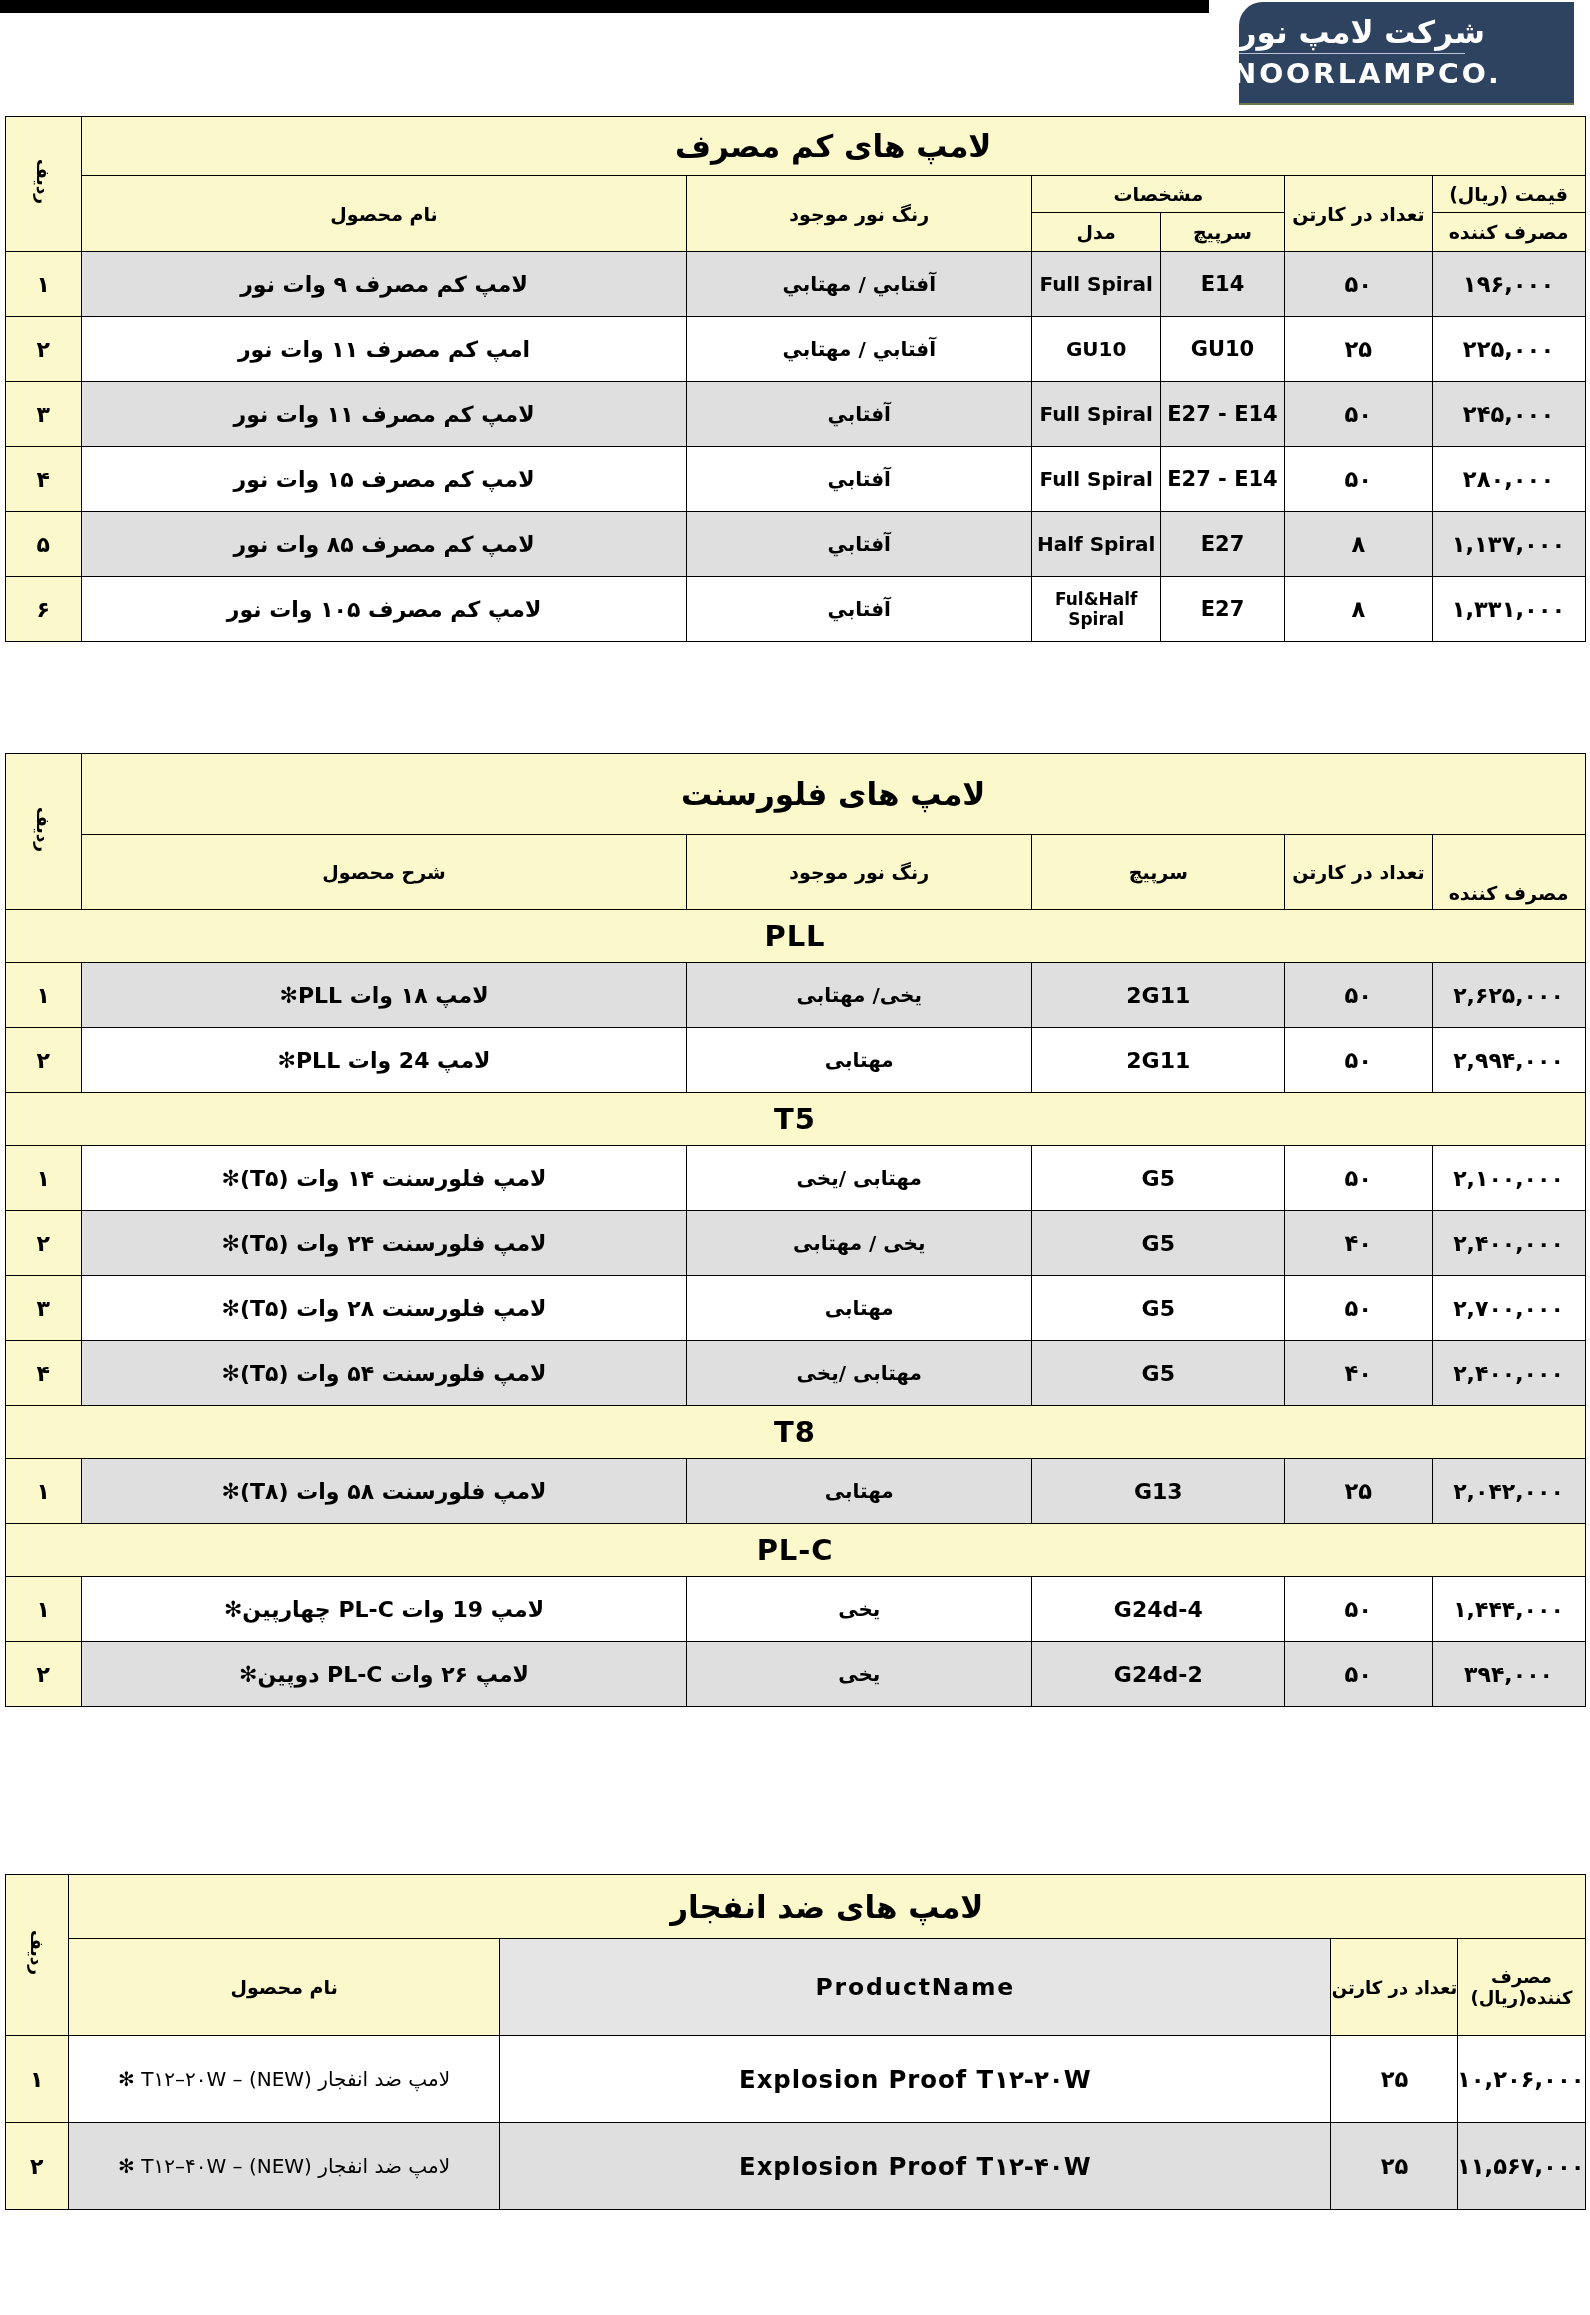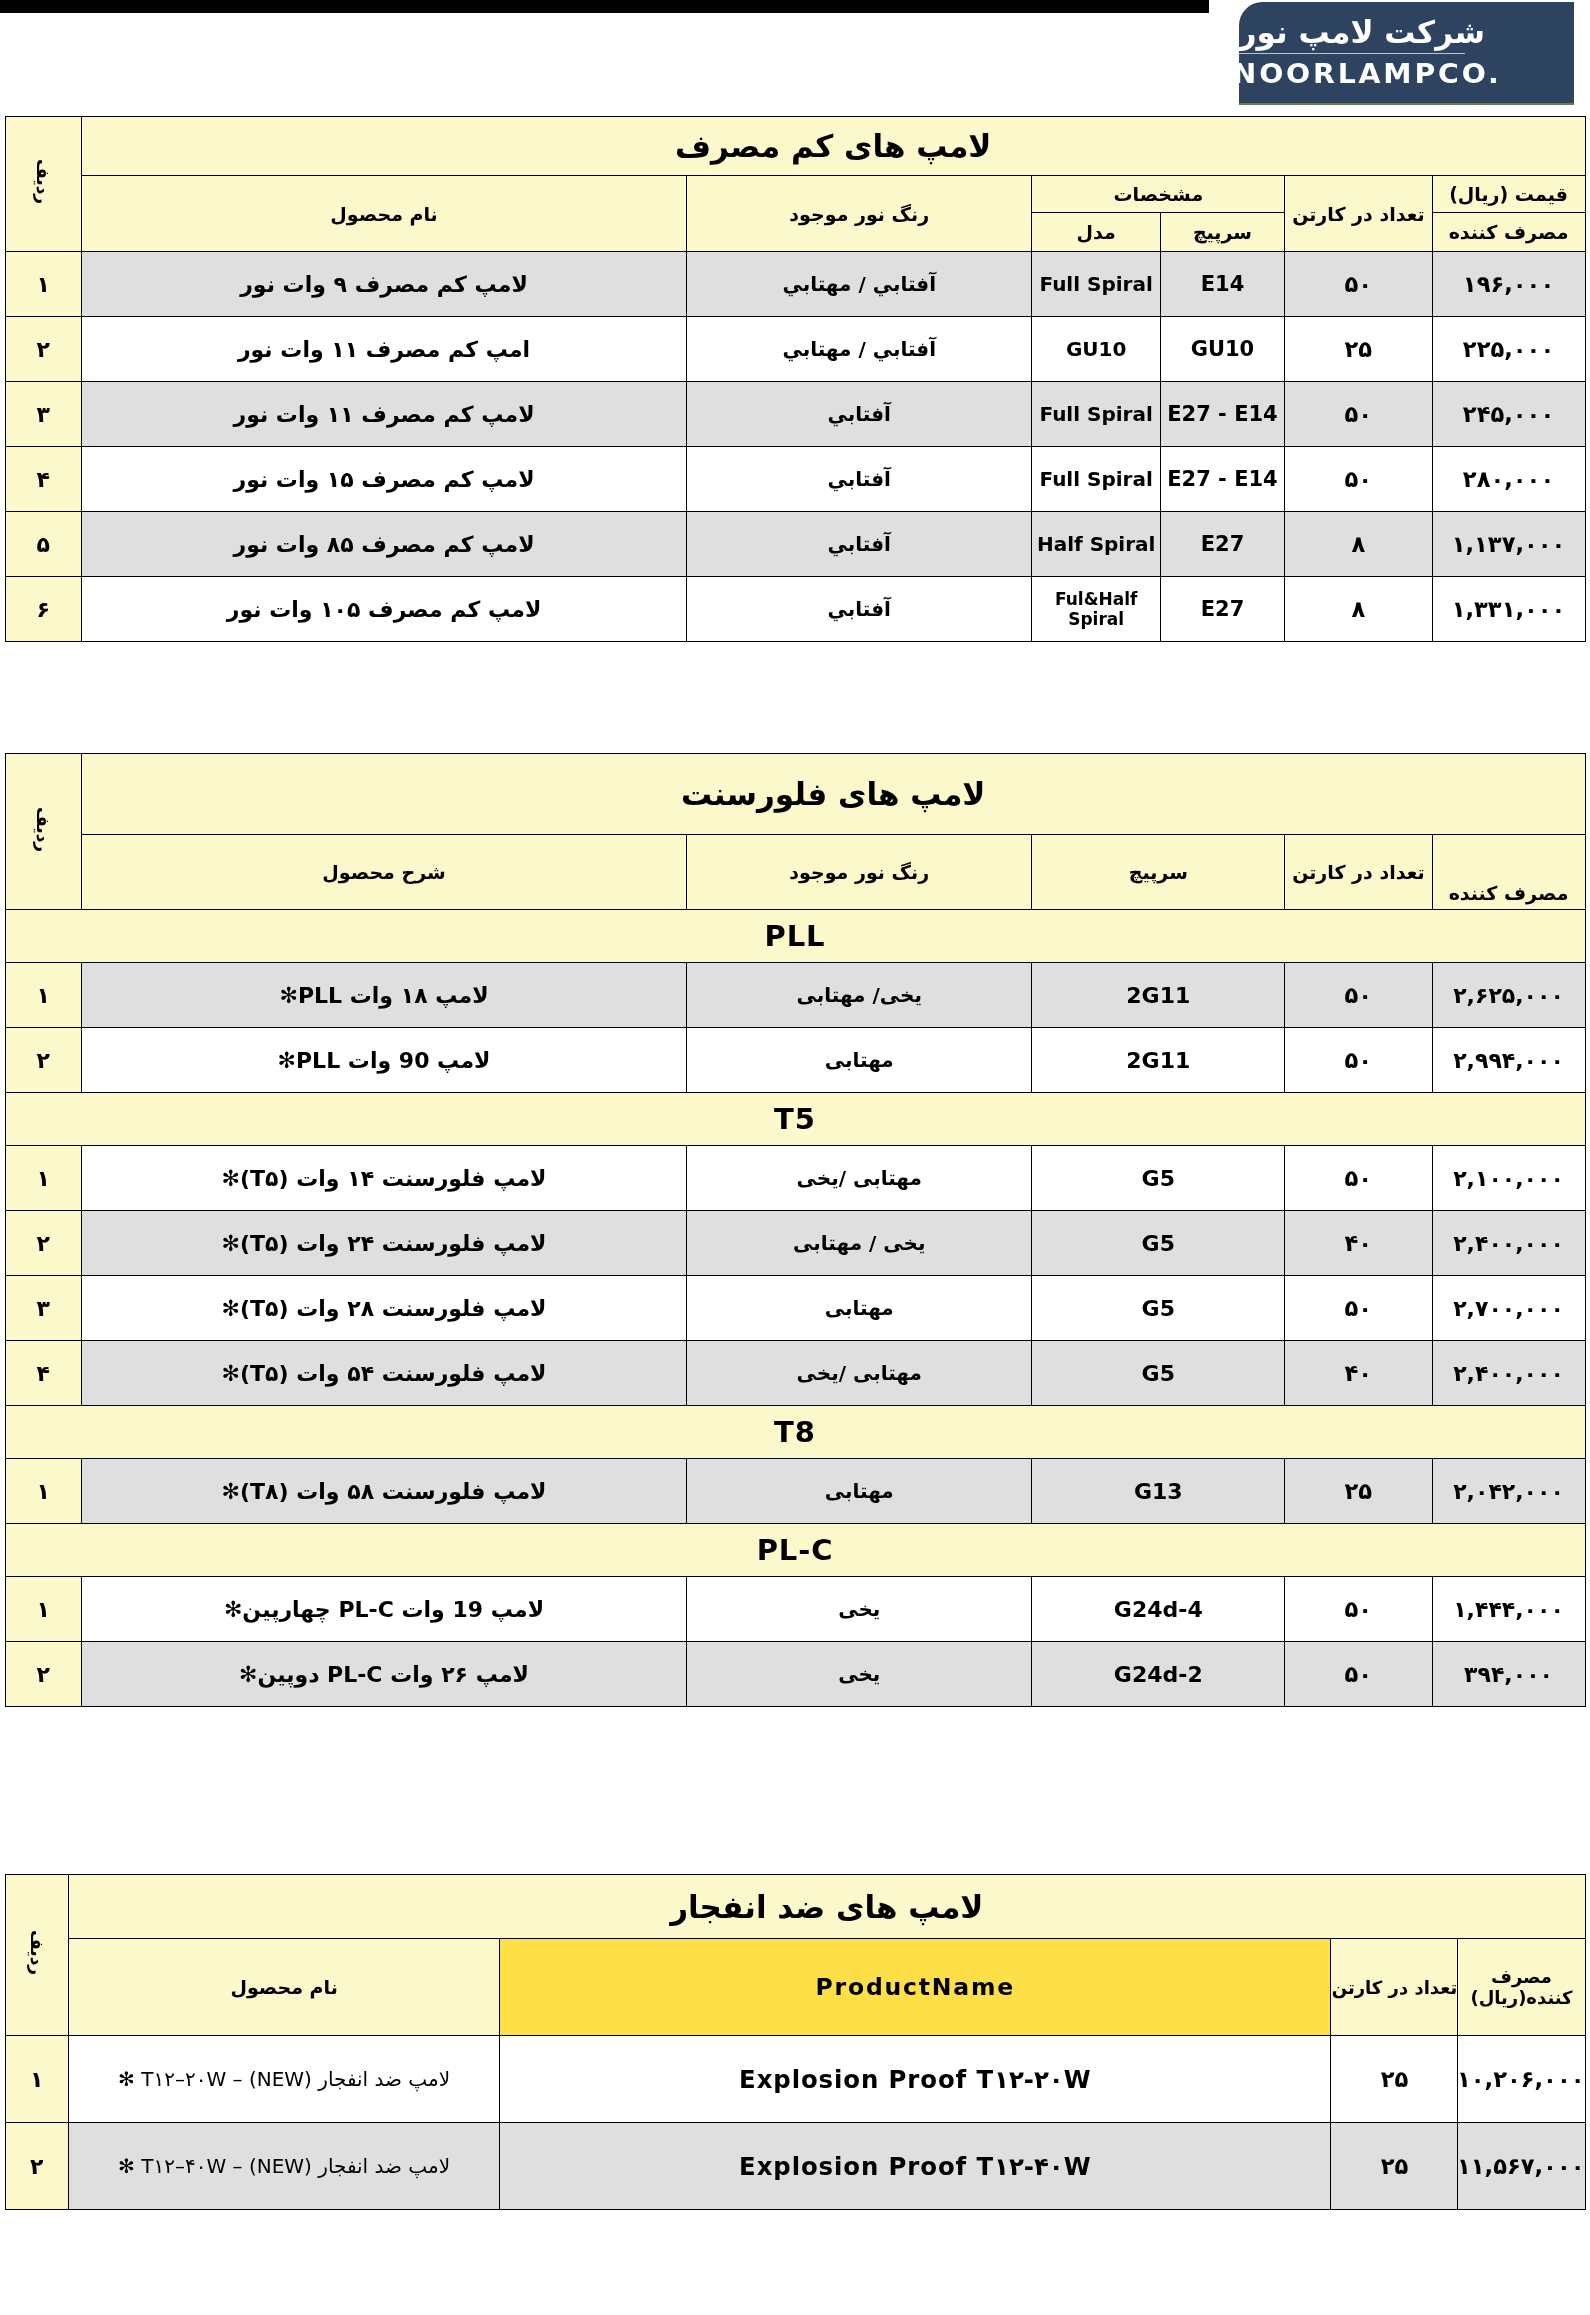--- a/index.html
+++ b/index.html
@@ -97,21 +97,21 @@
     height: 52px;
     font-family: "Liberation Serif", serif;
     letter-spacing: 0.9px;
   }
   .hdr {
     background: #fbf8cc;
     font-weight: bold;
     font-size: 19px;
   }
   .hdr-en {
-    background: #fde047;
+    background: #e5e5e5;
     font-weight: bold;
     font-size: 23.5px;
     font-family: "Liberation Serif", serif;
     letter-spacing: 1.8px;
   }
   .rowidx {
     background: #fbf8cc;
     font-weight: bold;
     font-size: 22px;
     width: 56px;
@@ -320,21 +320,21 @@
         <td class="c2-cap">2G11</td>
         <td class="c2-color">یخی/ مهتابی</td>
         <td class="c2-name">لامپ ۱۸ وات PLL✻</td>
         <td class="rowidx">۱</td>
       </tr>
       <tr class="plain rowh">
         <td class="c2-price">۲,۹۹۴,۰۰۰</td>
         <td class="c2-qty">۵۰</td>
         <td class="c2-cap">2G11</td>
         <td class="c2-color">مهتابی</td>
-        <td class="c2-name">لامپ 90 وات PLL✻</td>
+        <td class="c2-name">لامپ 24 وات PLL✻</td>
         <td class="rowidx">۲</td>
       </tr>
 
       <tr>
         <td class="grp-title" colspan="6">T5</td>
       </tr>
       <tr class="plain rowh">
         <td class="c2-price">۲,۱۰۰,۰۰۰</td>
         <td class="c2-qty">۵۰</td>
         <td class="c2-cap">G5</td>

